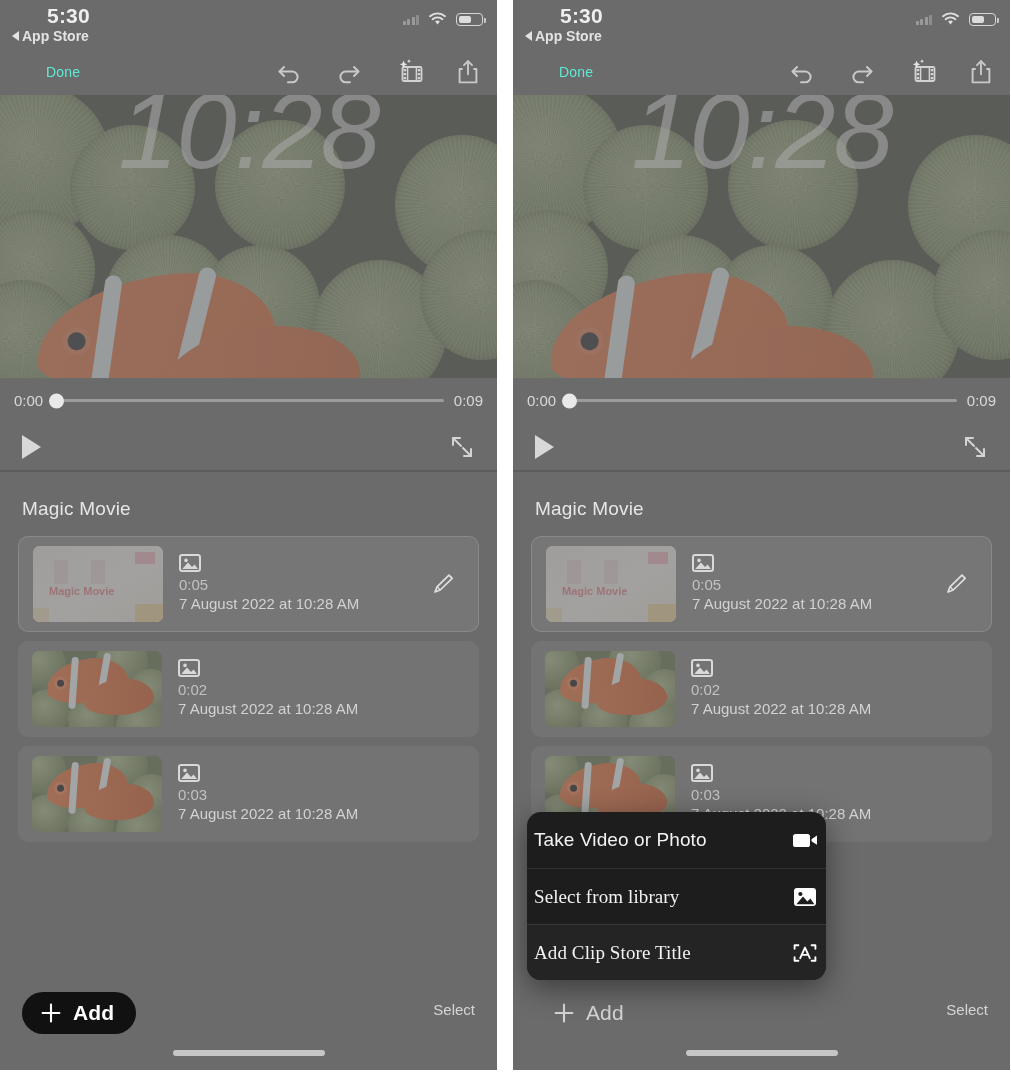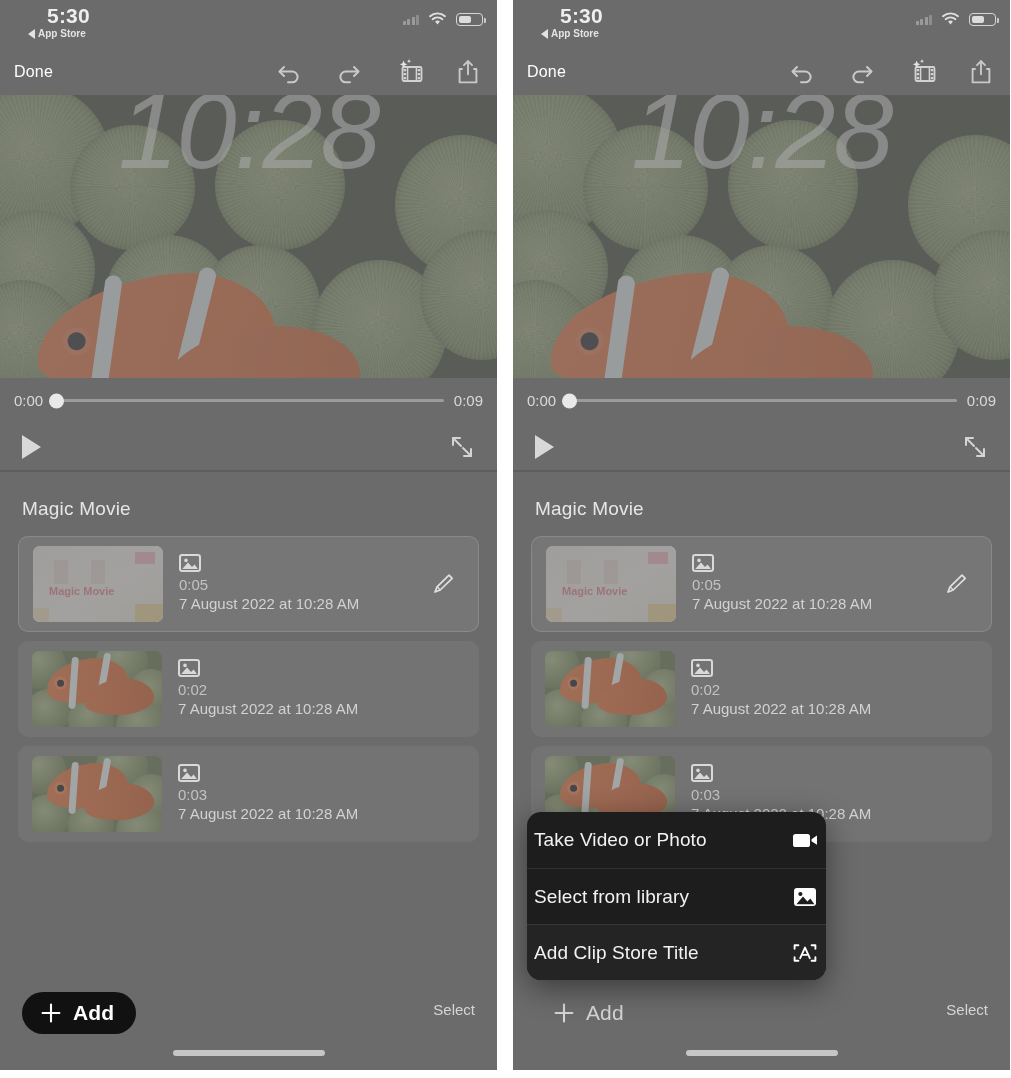--- a/index.html
+++ b/index.html
@@ -34,22 +34,22 @@
     color:#e8e8e8;
     z-index:5;
   }
   .sb-time {
     position:absolute; left:47px; top:4px;
     font-size:21px; font-weight:700;
     letter-spacing:.2px;
     color:#eeeeee;
   }
   .sb-back {
-    position:absolute; left:28px; top:28px;
-    font-size:10px; font-weight:600;
+    position:absolute; left:12px; top:28px;
+    font-size:14px; font-weight:600;
     color:#e3e3e3;
     display:flex; align-items:center; gap:3px;
   }
   .sb-back .tri {
     width:0;height:0;
     border-top:5px solid transparent;
     border-bottom:5px solid transparent;
     border-right:7px solid #e3e3e3;
     display:inline-block;
   }
@@ -82,22 +82,23 @@
 
   
   .navbar {
     position:relative;
     height:47px;
     display:flex; align-items:center;
     padding:0 14px;
     z-index:5;
   }
   .done {
-    font-size:16px; color:#ffffff; font-weight:400;
+    font-size:14px; color:#5eead4; font-weight:400;
     letter-spacing:.2px;
+    margin-left:32px;
   }
   .nav-icons {
     margin-left:auto;
     display:flex; align-items:center; gap:32px;
   }
   .nav-icons .ic { width:28px; height:28px; display:block; }
 
   
   .preview {
     position:relative;
@@ -317,21 +318,21 @@
     overflow:hidden;
     z-index:60;
     box-shadow:0 8px 30px rgba(0,0,0,.45);
   }
   .ctx-item {
     height:56px;
     display:flex; align-items:center;
     padding:0 7px;
     color:#f2f2f2;
   }
-  .ctx-item + .ctx-item { border-top:1px solid rgba(255,255,255,.09); }
+  .ctx-item + .ctx-item { border-top:1px solid rgba(255,255,255,.09);font-family:Liberation Serif, serif; }
   .ctx-item.alt { background:#242424; }
   .ctx-lbl { font-size:19px; letter-spacing:.1px; }
   .ctx-ic { margin-left:auto; width:28px; height:24px; display:block; }
 </style>
 </head>
 <body>
 
 <div class="stage">
 
   <div class="phone left">

